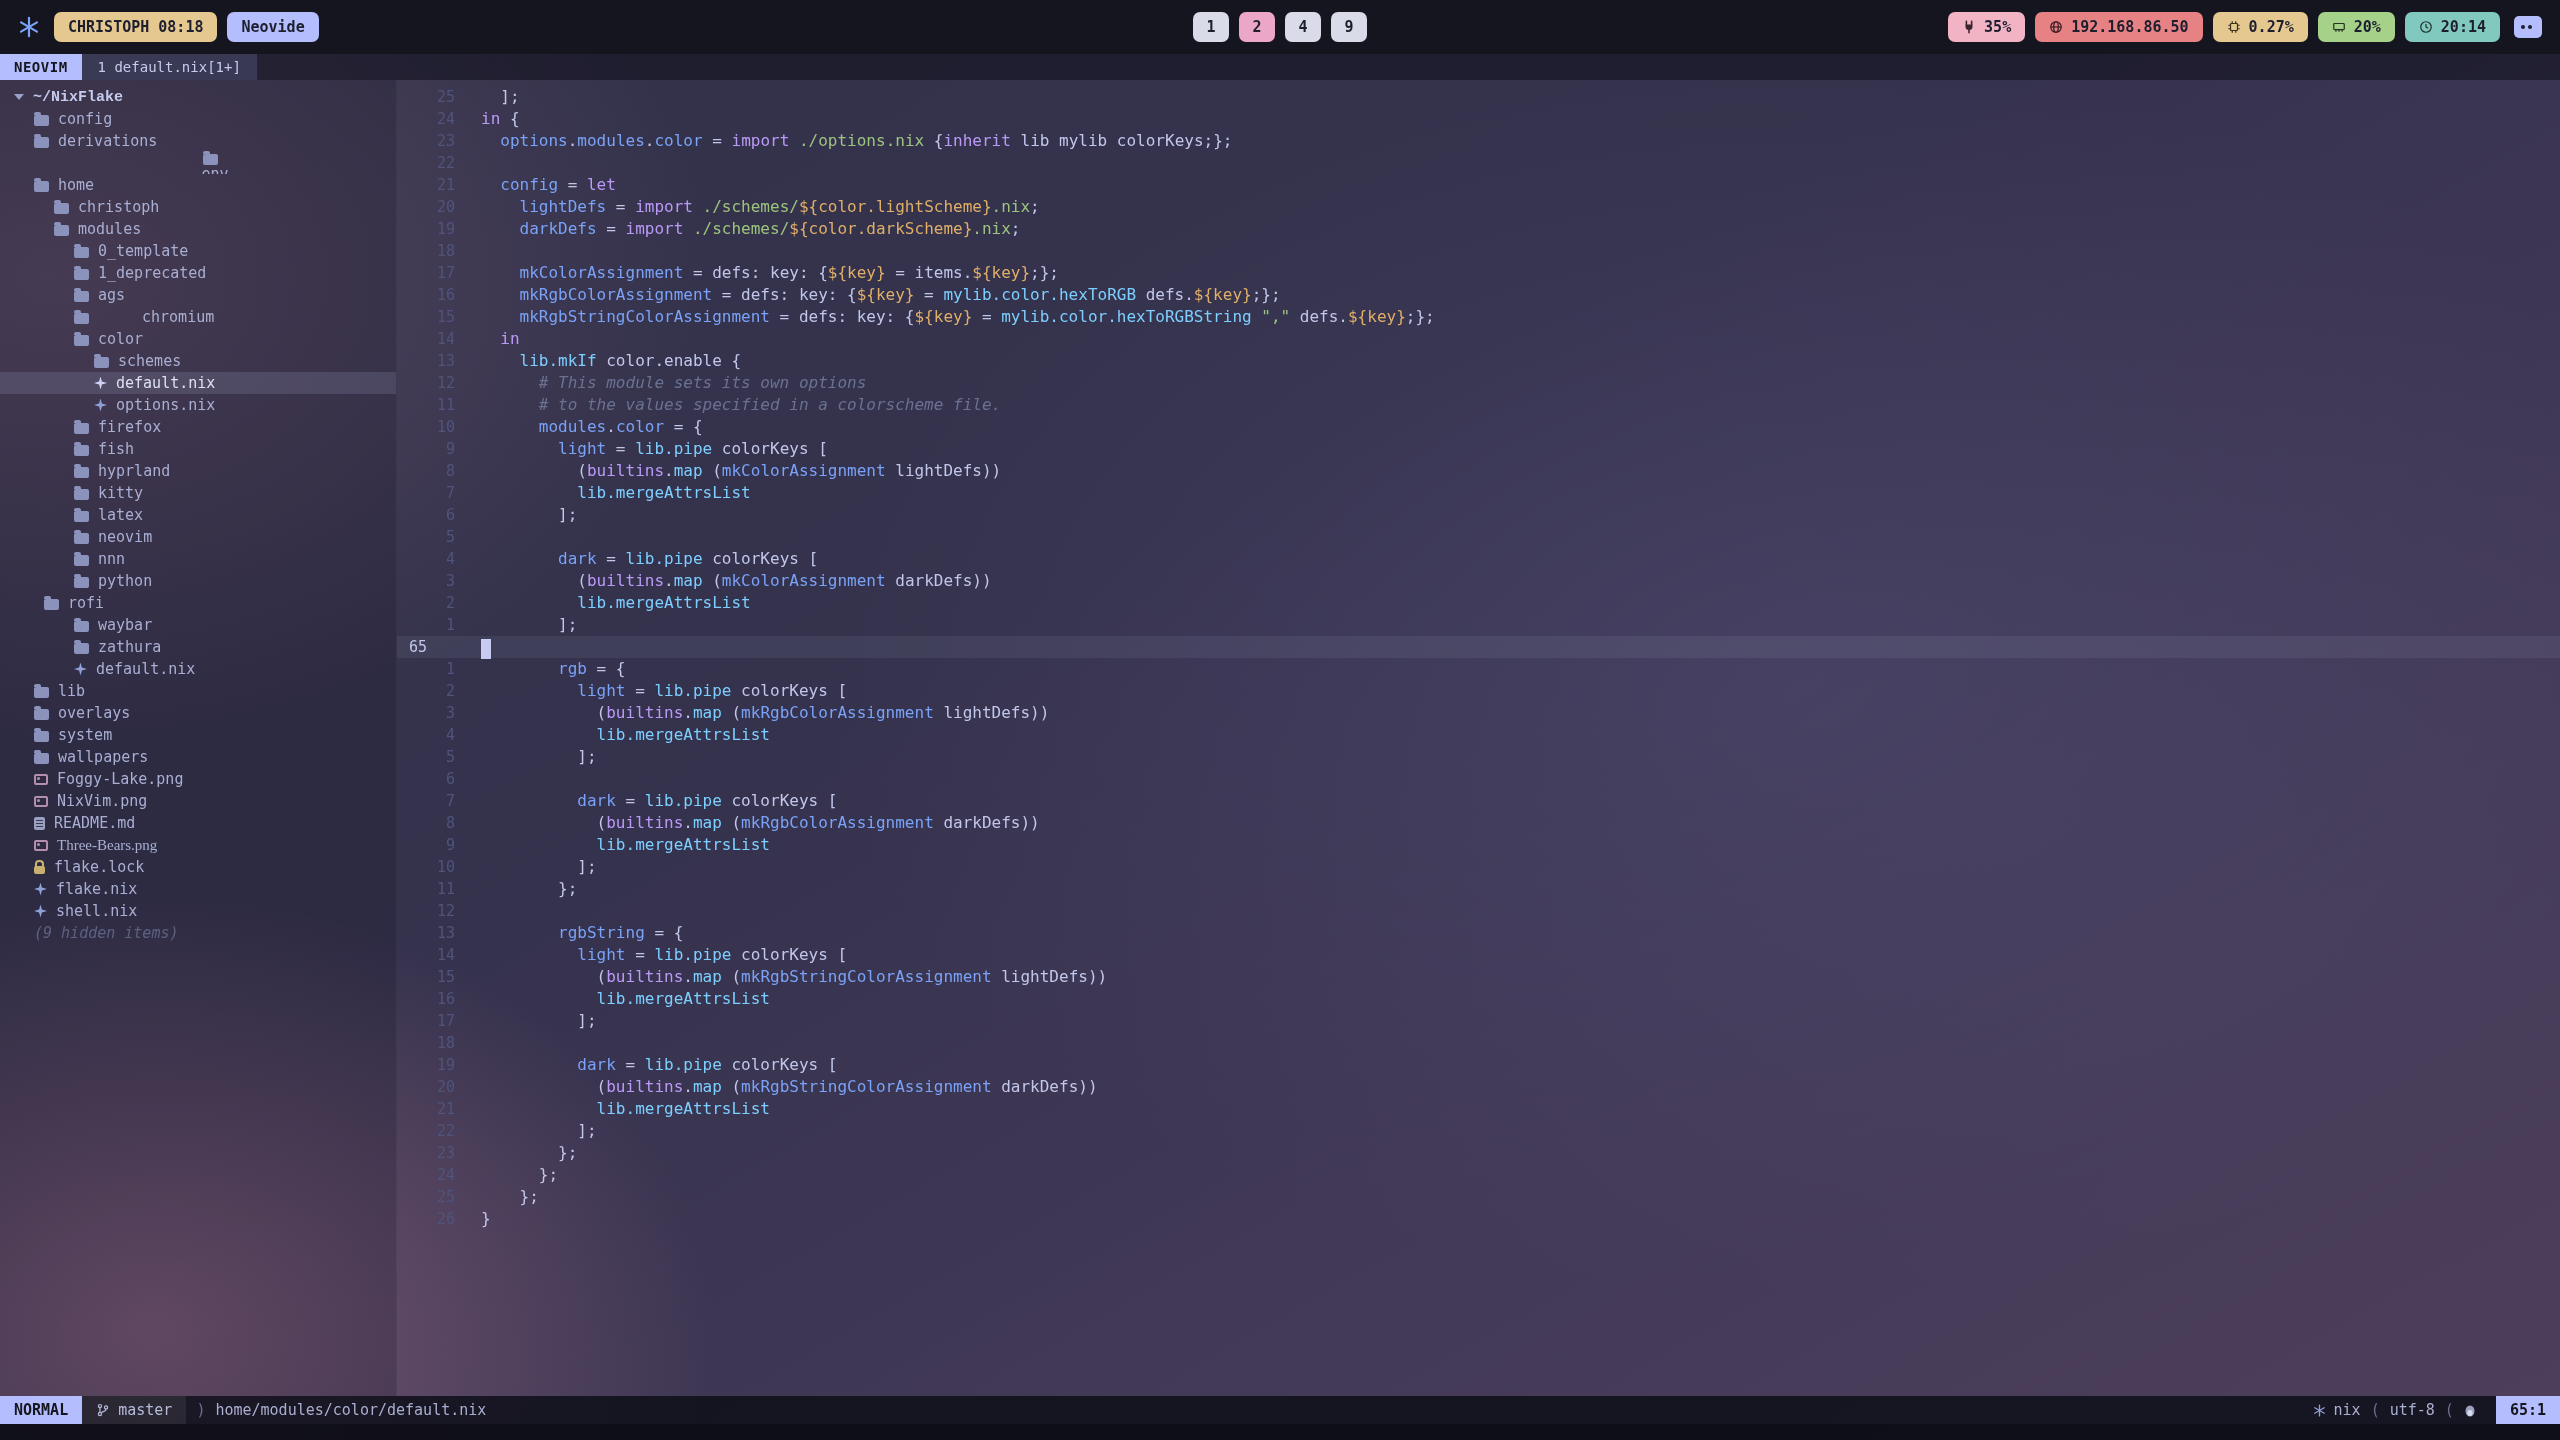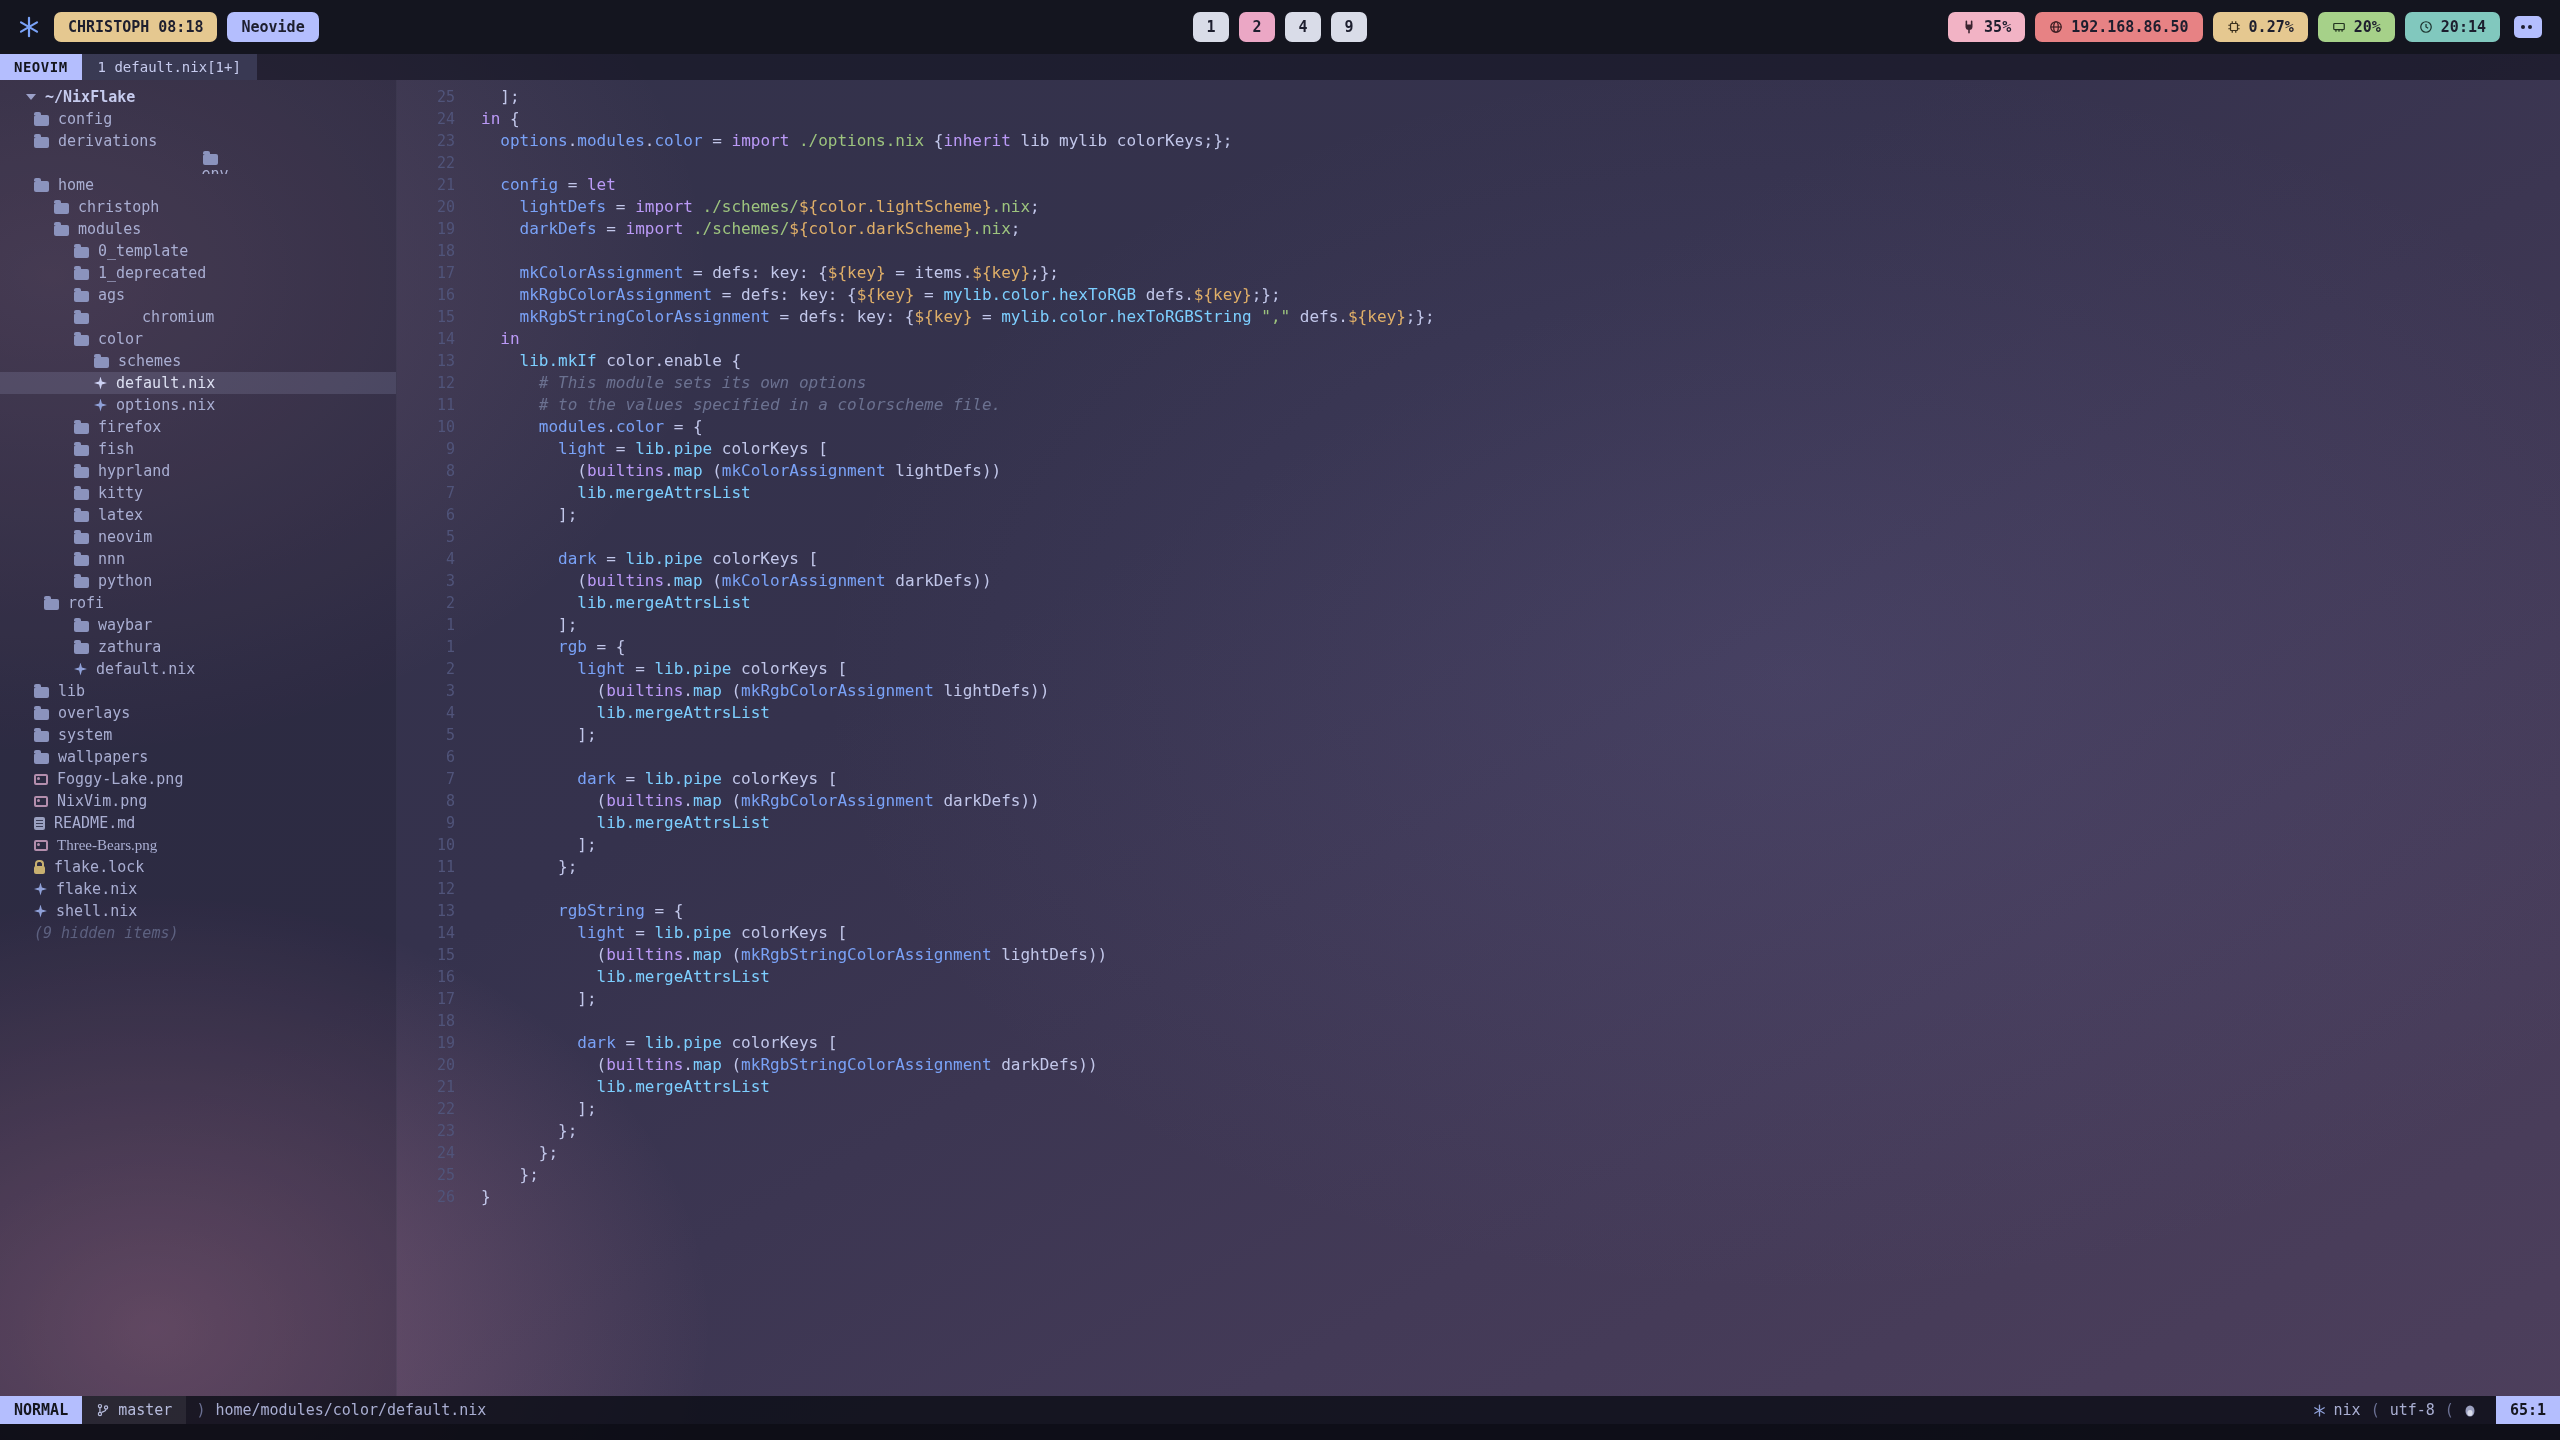--- a/index.html
+++ b/index.html
@@ -201,21 +201,21 @@
 
   <div class="nvim">
 
     <div class="tabline">
       <span class="nv-chip">NEOVIM</span>
       <span class="tab">1 default.nix[1+]</span>
     </div>
 
     <div class="main">
       <aside class="tree" id="tree">
-          <div class="trow k-root" style="padding-left: 26px;">
+          <div class="trow k-root" style="padding-left: 14px; font-family: Liberation Mono, monospace;">
             <span class="ic ic-chev"></span>
             <span class="tlabel">~/NixFlake</span>
           </div>
           <div class="trow k-folder" style="padding-left: 34px;">
             <span class="ic ic-folder"></span>
             <span class="tlabel">config</span>
           </div>
           <div class="trow k-folder" style="padding-left: 34px;">
             <span class="ic ic-folder"></span>
             <span class="tlabel">derivations</span>
@@ -384,20 +384,21 @@
             <div class="cline"><span class="lnum">10</span><span class="ltext"><span class="tk-p">      </span><span class="tk-v">modules</span><span class="tk-p">.</span><span class="tk-v">color</span><span class="tk-p"> = {</span></span></div>
             <div class="cline"><span class="lnum">9</span><span class="ltext"><span class="tk-p">        </span><span class="tk-v">light</span><span class="tk-p"> = </span><span class="tk-f">lib.pipe</span><span class="tk-p"> colorKeys [</span></span></div>
             <div class="cline"><span class="lnum">8</span><span class="ltext"><span class="tk-p">          (</span><span class="tk-k">builtins</span><span class="tk-p">.</span><span class="tk-f">map</span><span class="tk-p"> (</span><span class="tk-v">mkColorAssignment</span><span class="tk-p"> lightDefs))</span></span></div>
             <div class="cline"><span class="lnum">7</span><span class="ltext"><span class="tk-p">          </span><span class="tk-f">lib.mergeAttrsList</span></span></div>
             <div class="cline"><span class="lnum">6</span><span class="ltext"><span class="tk-p">        ];</span></span></div>
             <div class="cline"><span class="lnum">5</span><span class="ltext"></span></div>
             <div class="cline"><span class="lnum">4</span><span class="ltext"><span class="tk-p">        </span><span class="tk-v">dark</span><span class="tk-p"> = </span><span class="tk-f">lib.pipe</span><span class="tk-p"> colorKeys [</span></span></div>
             <div class="cline"><span class="lnum">3</span><span class="ltext"><span class="tk-p">          (</span><span class="tk-k">builtins</span><span class="tk-p">.</span><span class="tk-f">map</span><span class="tk-p"> (</span><span class="tk-v">mkColorAssignment</span><span class="tk-p"> darkDefs))</span></span></div>
             <div class="cline"><span class="lnum">2</span><span class="ltext"><span class="tk-p">          </span><span class="tk-f">lib.mergeAttrsList</span></span></div>
             <div class="cline"><span class="lnum">1</span><span class="ltext"><span class="tk-p">        ];</span></span></div>
+            <div class="cline cur"><span class="lnum curn">65</span><span class="ltext"><span class="cursorblock"></span></span></div>
             <div class="cline"><span class="lnum">1</span><span class="ltext"><span class="tk-p">        </span><span class="tk-v">rgb</span><span class="tk-p"> = {</span></span></div>
             <div class="cline"><span class="lnum">2</span><span class="ltext"><span class="tk-p">          </span><span class="tk-v">light</span><span class="tk-p"> = </span><span class="tk-f">lib.pipe</span><span class="tk-p"> colorKeys [</span></span></div>
             <div class="cline"><span class="lnum">3</span><span class="ltext"><span class="tk-p">            (</span><span class="tk-k">builtins</span><span class="tk-p">.</span><span class="tk-f">map</span><span class="tk-p"> (</span><span class="tk-v">mkRgbColorAssignment</span><span class="tk-p"> lightDefs))</span></span></div>
             <div class="cline"><span class="lnum">4</span><span class="ltext"><span class="tk-p">            </span><span class="tk-f">lib.mergeAttrsList</span></span></div>
             <div class="cline"><span class="lnum">5</span><span class="ltext"><span class="tk-p">          ];</span></span></div>
             <div class="cline"><span class="lnum">6</span><span class="ltext"></span></div>
             <div class="cline"><span class="lnum">7</span><span class="ltext"><span class="tk-p">          </span><span class="tk-v">dark</span><span class="tk-p"> = </span><span class="tk-f">lib.pipe</span><span class="tk-p"> colorKeys [</span></span></div>
             <div class="cline"><span class="lnum">8</span><span class="ltext"><span class="tk-p">            (</span><span class="tk-k">builtins</span><span class="tk-p">.</span><span class="tk-f">map</span><span class="tk-p"> (</span><span class="tk-v">mkRgbColorAssignment</span><span class="tk-p"> darkDefs))</span></span></div>
             <div class="cline"><span class="lnum">9</span><span class="ltext"><span class="tk-p">            </span><span class="tk-f">lib.mergeAttrsList</span></span></div>
             <div class="cline"><span class="lnum">10</span><span class="ltext"><span class="tk-p">          ];</span></span></div>

